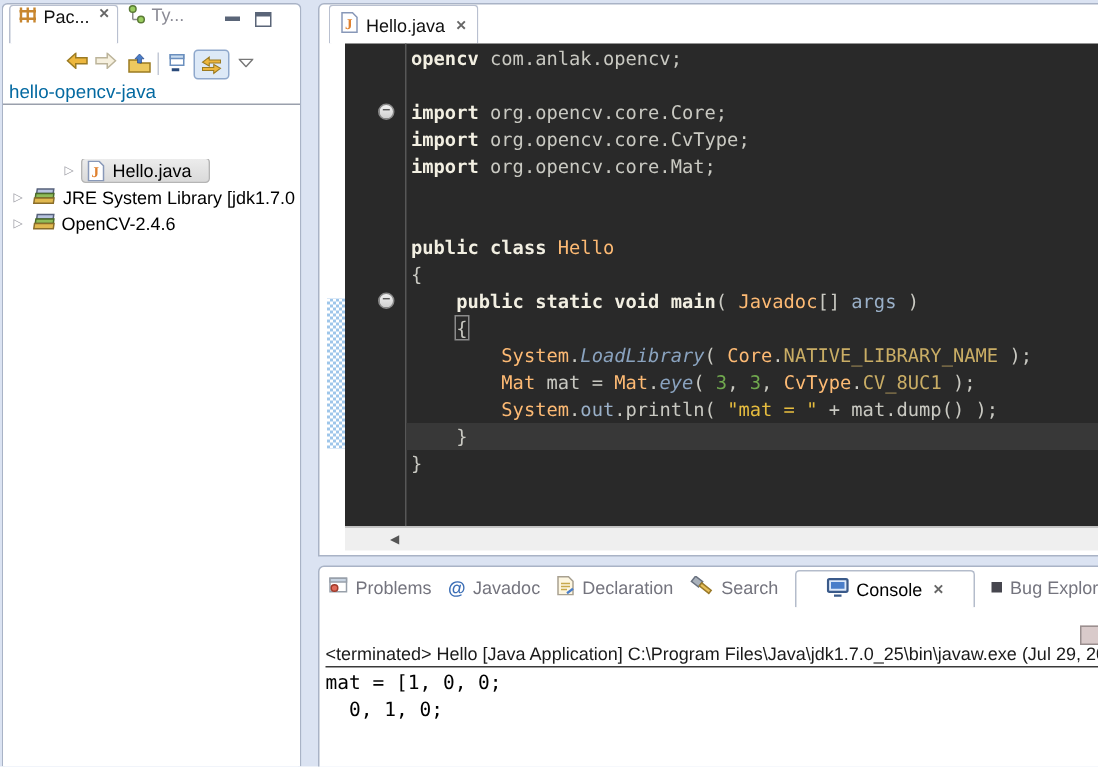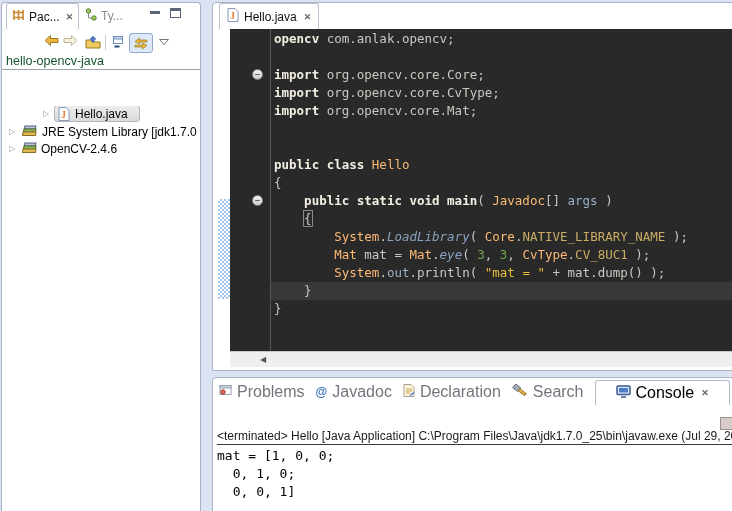--- a/index.html
+++ b/index.html
@@ -3,37 +3,37 @@
 <meta charset="utf-8">
 <style>
   * { margin:0; padding:0; box-sizing:border-box; }
   html,body { width:732px; height:511px; overflow:hidden; }
   body { position:relative; background:#dbe3f2; font-family:"Liberation Sans",sans-serif; font-size:12px; color:#000; }
 
   .panel { position:absolute; background:#fff; border:1px solid #a9b3c6; }
 
   
   .left-panel { left:1px; top:2px; width:200px; height:509px; border-radius:4px 4px 0 0; border-bottom:none; overflow:hidden; }
-  .vtab { position:absolute; top:0; height:26px; display:flex; align-items:center; gap:4px; padding:0 5px; }
+  .vtab { position:absolute; top:0; height:26px; display:flex; gap:4px; padding:0 5px; }
   .vtab.active { border:1px solid #b9c0d0; border-bottom:none; border-radius:3px 3px 0 0; background:#fff; }
   .ltab1 { left:4px; }
   .ltab2 { left:78px; }
   .tlabel { font-size:12px; color:#111; white-space:nowrap; }
   .tlabel.dim { color:#8b8b95; }
   .close-x { font-size:9px; color:#666; font-weight:bold; margin-left:2px; cursor:default; }
   .minbtn { position:absolute; left:148px; top:8px; width:10px; height:3px; background:#5a6578; }
   .maxbtn { position:absolute; left:168px; top:5px; width:11px; height:10px; border:1px solid #5a6578; border-top:3px solid #5a6578; background:#fff; }
 
   .pe-toolbar { position:absolute; left:0; top:29px; width:100%; height:22px; }
   .tbico { position:absolute; top:3px; display:inline-flex; align-items:center; justify-content:center; }
   .tbsep { position:absolute; left:103px; top:3px; width:1px; height:15px; background:#c3c9d6; }
   .linkbox { left:127px; top:1px; width:24px; height:20px; border:1px solid #8fa8cc; background:#dde9f7; border-radius:3px; }
   .menu-tri { left:157px; top:7px; }
 
-  .project-label { position:absolute; left:4px; top:51px; font-size:12.5px; color:#14532d; }
+  .project-label { position:absolute; left:4px; top:51px; font-size:12.5px; color:#0369a1; }
   .psep { position:absolute; left:0; top:66px; width:100%; height:1px; background:#9aa0ac; }
 
   .trow { position:absolute; left:0; width:100%; height:17px; white-space:nowrap; overflow:hidden; }
   .trow span { position:absolute; }
   .arrow-exp { width:0; height:0; border-left:6px solid transparent; border-bottom:6px solid #3c3c3c; top:6px; }
   .arrow-col { color:#9a9aa2; font-size:8px; top:3px; font-family:"DejaVu Sans",sans-serif; }
   .tico { top:1px; }
   .tlbl { top:1px; font-size:12px; color:#000; }
   .selpill { position:absolute; left:52px; top:-1px; height:17px; width:86px; background:linear-gradient(#ececec,#dadada); border:1px solid #b5b5b5; border-radius:3px; }
 
@@ -62,21 +62,21 @@
   .tk-num { color:#70a84e; }
   .tk-str { color:#e6bd3f; }
   .tk-brc { color:#c9c9c2; outline:1px solid #8a8a8a; }
   .hscroll { position:absolute; left:17px; right:0; top:348px; height:16px; background:#efefef; border-top:1px solid #c6c6c6; }
   .hscroll .larr { position:absolute; left:30px; top:3px; font-size:8px; color:#555; font-family:"DejaVu Sans",sans-serif; }
 
   
   .bottom-panel { left:212px; top:377px; width:524px; height:136px; border-radius:4px 0 0 0; }
   .btabs { position:absolute; left:0; top:0; right:0; height:27px; display:flex; align-items:center; gap:11px; padding-left:6px; overflow:hidden; }
   .btab { display:inline-flex; align-items:center; gap:5px; color:#74747e; white-space:nowrap; }
-  .btab .blbl { font-size:16px; }
+  .btab .blbl { font-size:12px; }
   .btab.active { align-self:stretch; margin-top:2px; padding:0 20px; border:1px solid #b4bccb; border-bottom:none;
                  border-radius:3px 3px 0 0; background:#fff; color:#000; }
   .bugsq { display:inline-block; width:7px; height:7px; background:#46464e; }
   .console-mini-icon { position:absolute; right:2px; top:39px; width:13px; height:13px; background:#d9caca; border:1px solid #9a8f8f; }
   .chdr { position:absolute; left:4px; top:51px; white-space:nowrap; font-size:12px; color:#1a1a1a;
           border-bottom:1px solid #3a3a3a; padding-bottom:1px; }
   .cout { position:absolute; left:4px; top:69px; font-family:"DejaVu Sans Mono",monospace; font-size:13px; color:#000; }
   .cout div { height:18px; line-height:18px; white-space:pre; }
 </style>
 </head>
@@ -265,15 +265,14 @@
     <span class="btab">
       <span class="bugsq"></span>
 
     </span>
   </div>
   <span class="console-mini-icon"></span>
   <div class="chdr">&lt;terminated&gt; Hello [Java Application] C:\Program Files\Java\jdk1.7.0_25\bin\javaw.exe (Jul 29, 20</div>
   <div class="cout">
     <div>mat = [1, 0, 0;</div>
     <div>  0, 1, 0;</div>
-    <div>  0, 0, 1]</div>
   </div>
 </div>
 
 </body></html>

